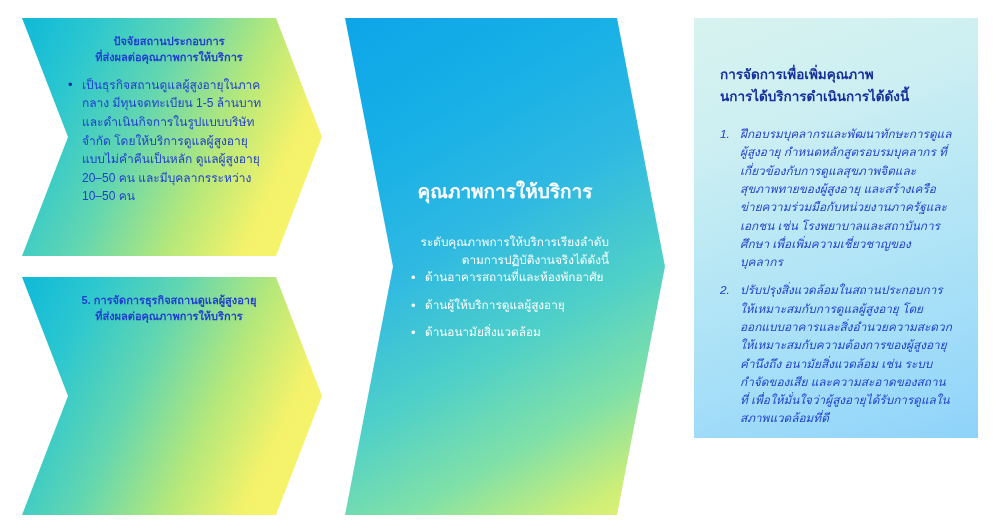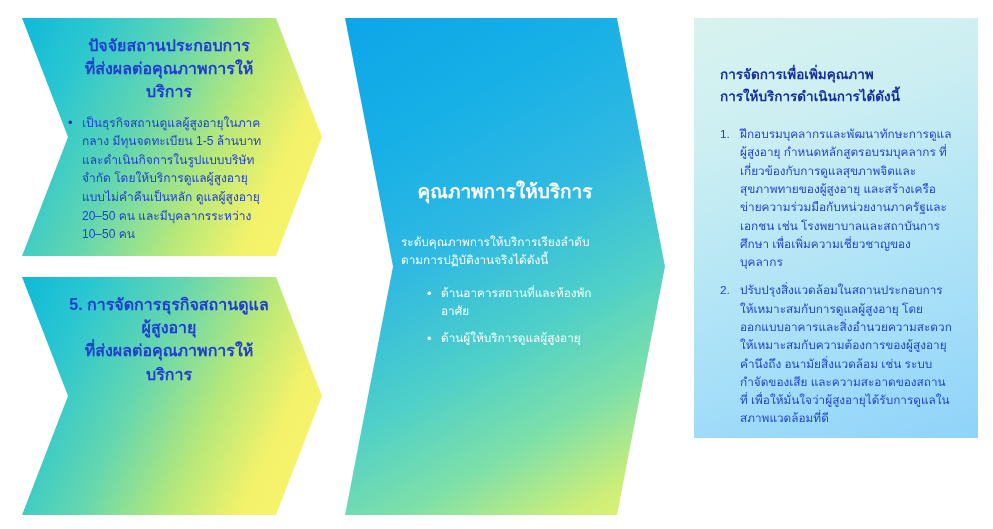--- a/index.html
+++ b/index.html
@@ -42,21 +42,21 @@
   }
   .chev-inner {
     position: absolute;
     left: 46px;
     right: 52px;
     top: 16px;
     bottom: 14px;
   }
   .chev-title {
     color: #1f3fd0;
-    font-size: 16px;
+    font-size: 11px;
     font-weight: bold;
     line-height: 1.45;
     text-align: center;
     margin-bottom: 10px;
   }
   .bullet-list {
     list-style: none;
     margin: 0;
     padding: 0;
   }
@@ -101,24 +101,25 @@
     font-weight: bold;
     line-height: 1.5;
     text-align: center;
     margin-bottom: 26px;
   }
   .center-sub {
     color: #ffffff;
     font-size: 11.8px;
     line-height: 1.55;
     margin-bottom: 0;
+    text-align: right;
   }
   .center-list {
     list-style: none;
-    margin: 16px;
+    margin: 0;
     padding: 0 0 0 10px;
   }
   .center-list li {
     position: relative;
     padding-left: 14px;
     color: #ffffff;
     font-size: 11.8px;
     line-height: 1.5;
     margin-bottom: 10px;
   }
@@ -147,20 +148,21 @@
     font-size: 13.5px;
     font-weight: bold;
     line-height: 1.6;
     margin-bottom: 18px;
   }
   .num-list {
     list-style: none;
     margin: 0;
     padding: 0;
     counter-reset: numitem;
+    font-style: italic;
   }
   .num-list li {
     position: relative;
     padding-left: 20px;
     color: #1f3fd0;
     font-size: 11.8px;
     line-height: 1.55;
     margin-bottom: 10px;
   }
   .num-list li::before {
@@ -201,28 +203,29 @@
 
   <div id="chev-center">
     <div class="center-inner">
       <div class="center-title">
         <div>คุณภาพการให้บริการ</div>
       </div>
       <div class="center-sub">ระดับคุณภาพการให้บริการเรียงลำดับตามการปฏิบัติงานจริงได้ดังนี้</div>
       <ul class="center-list">
         <li>ด้านอาคารสถานที่และห้องพักอาศัย</li>
         <li>ด้านผู้ให้บริการดูแลผู้สูงอายุ</li>
+        <li>ด้านอนามัยสิ่งแวดล้อม</li>
       </ul>
     </div>
   </div>
 
   <div id="right-panel">
     <div class="right-title">
       <div>การจัดการเพื่อเพิ่มคุณภาพ</div>
-      <div>การให้บริการดำเนินการได้ดังนี้</div>
+      <div>นการได้บริการดำเนินการได้ดังนี้</div>
     </div>
     <ol class="num-list">
       <li>ฝึกอบรมบุคลากรและพัฒนาทักษะการดูแลผู้สูงอายุ กำหนดหลักสูตรอบรมบุคลากร ที่เกี่ยวข้องกับการดูแลสุขภาพจิตและสุขภาพทายของผู้สูงอายุ และสร้างเครือข่ายความร่วมมือกับหน่วยงานภาครัฐและเอกชน เช่น โรงพยาบาลและสถาบันการศึกษา เพื่อเพิ่มความเชี่ยวชาญของบุคลากร</li>
       <li>ปรับปรุงสิ่งแวดล้อมในสถานประกอบการให้เหมาะสมกับการดูแลผู้สูงอายุ โดยออกแบบอาคารและสิ่งอำนวยความสะดวกให้เหมาะสมกับความต้องการของผู้สูงอายุ คำนึงถึง อนามัยสิ่งแวดล้อม เช่น ระบบกำจัดของเสีย และความสะอาดของสถานที่ เพื่อให้มั่นใจว่าผู้สูงอายุได้รับการดูแลในสภาพแวดล้อมที่ดี</li>
     </ol>
   </div>
 
 </div>
 
 </body></html>

